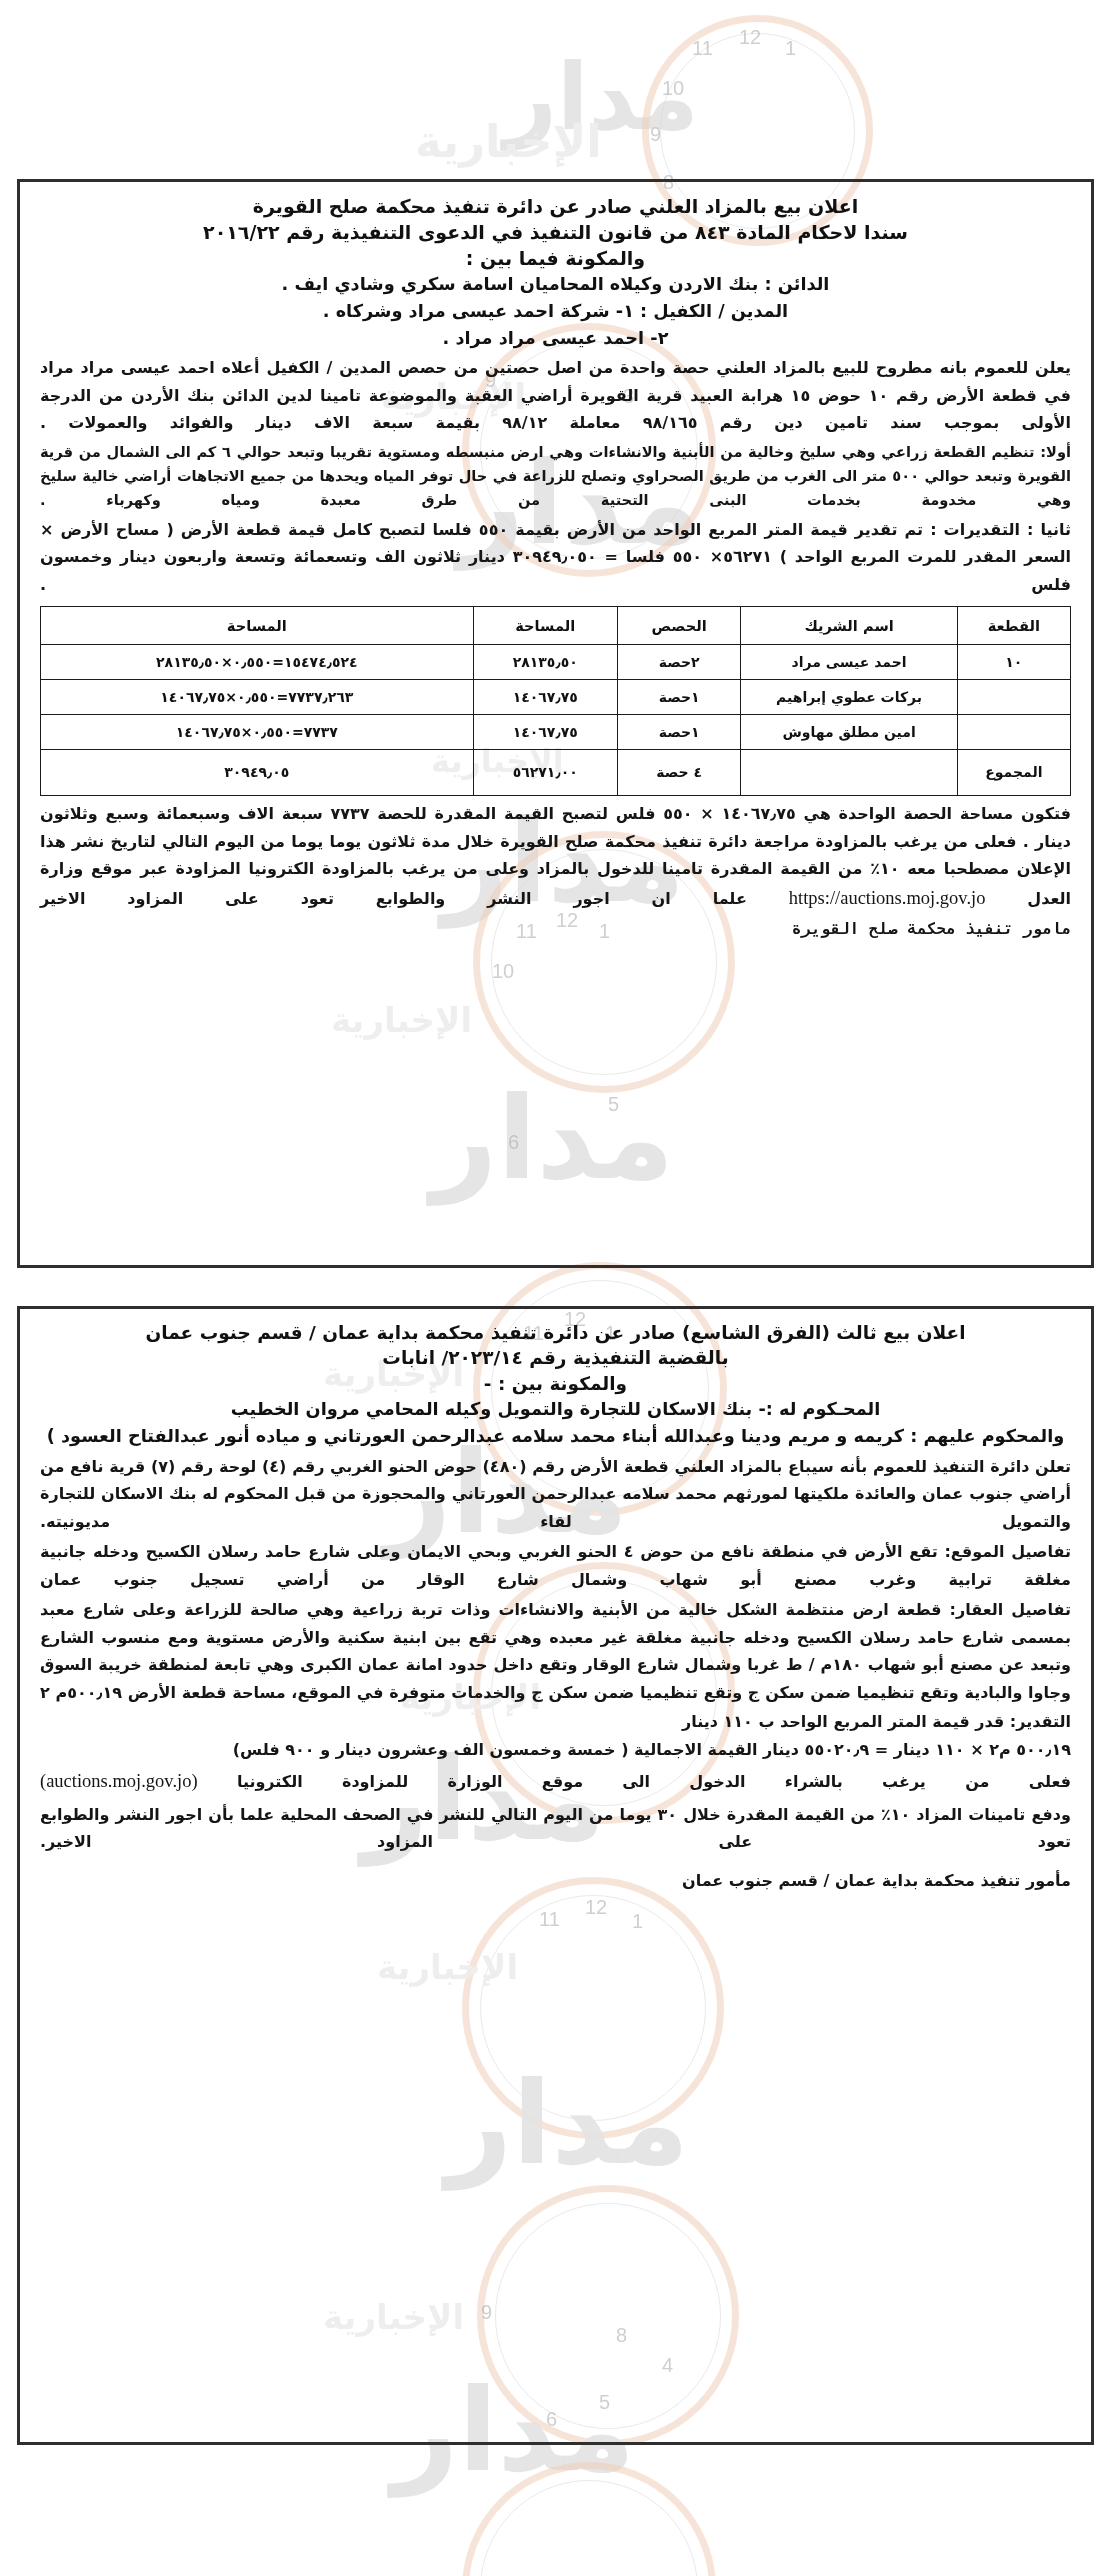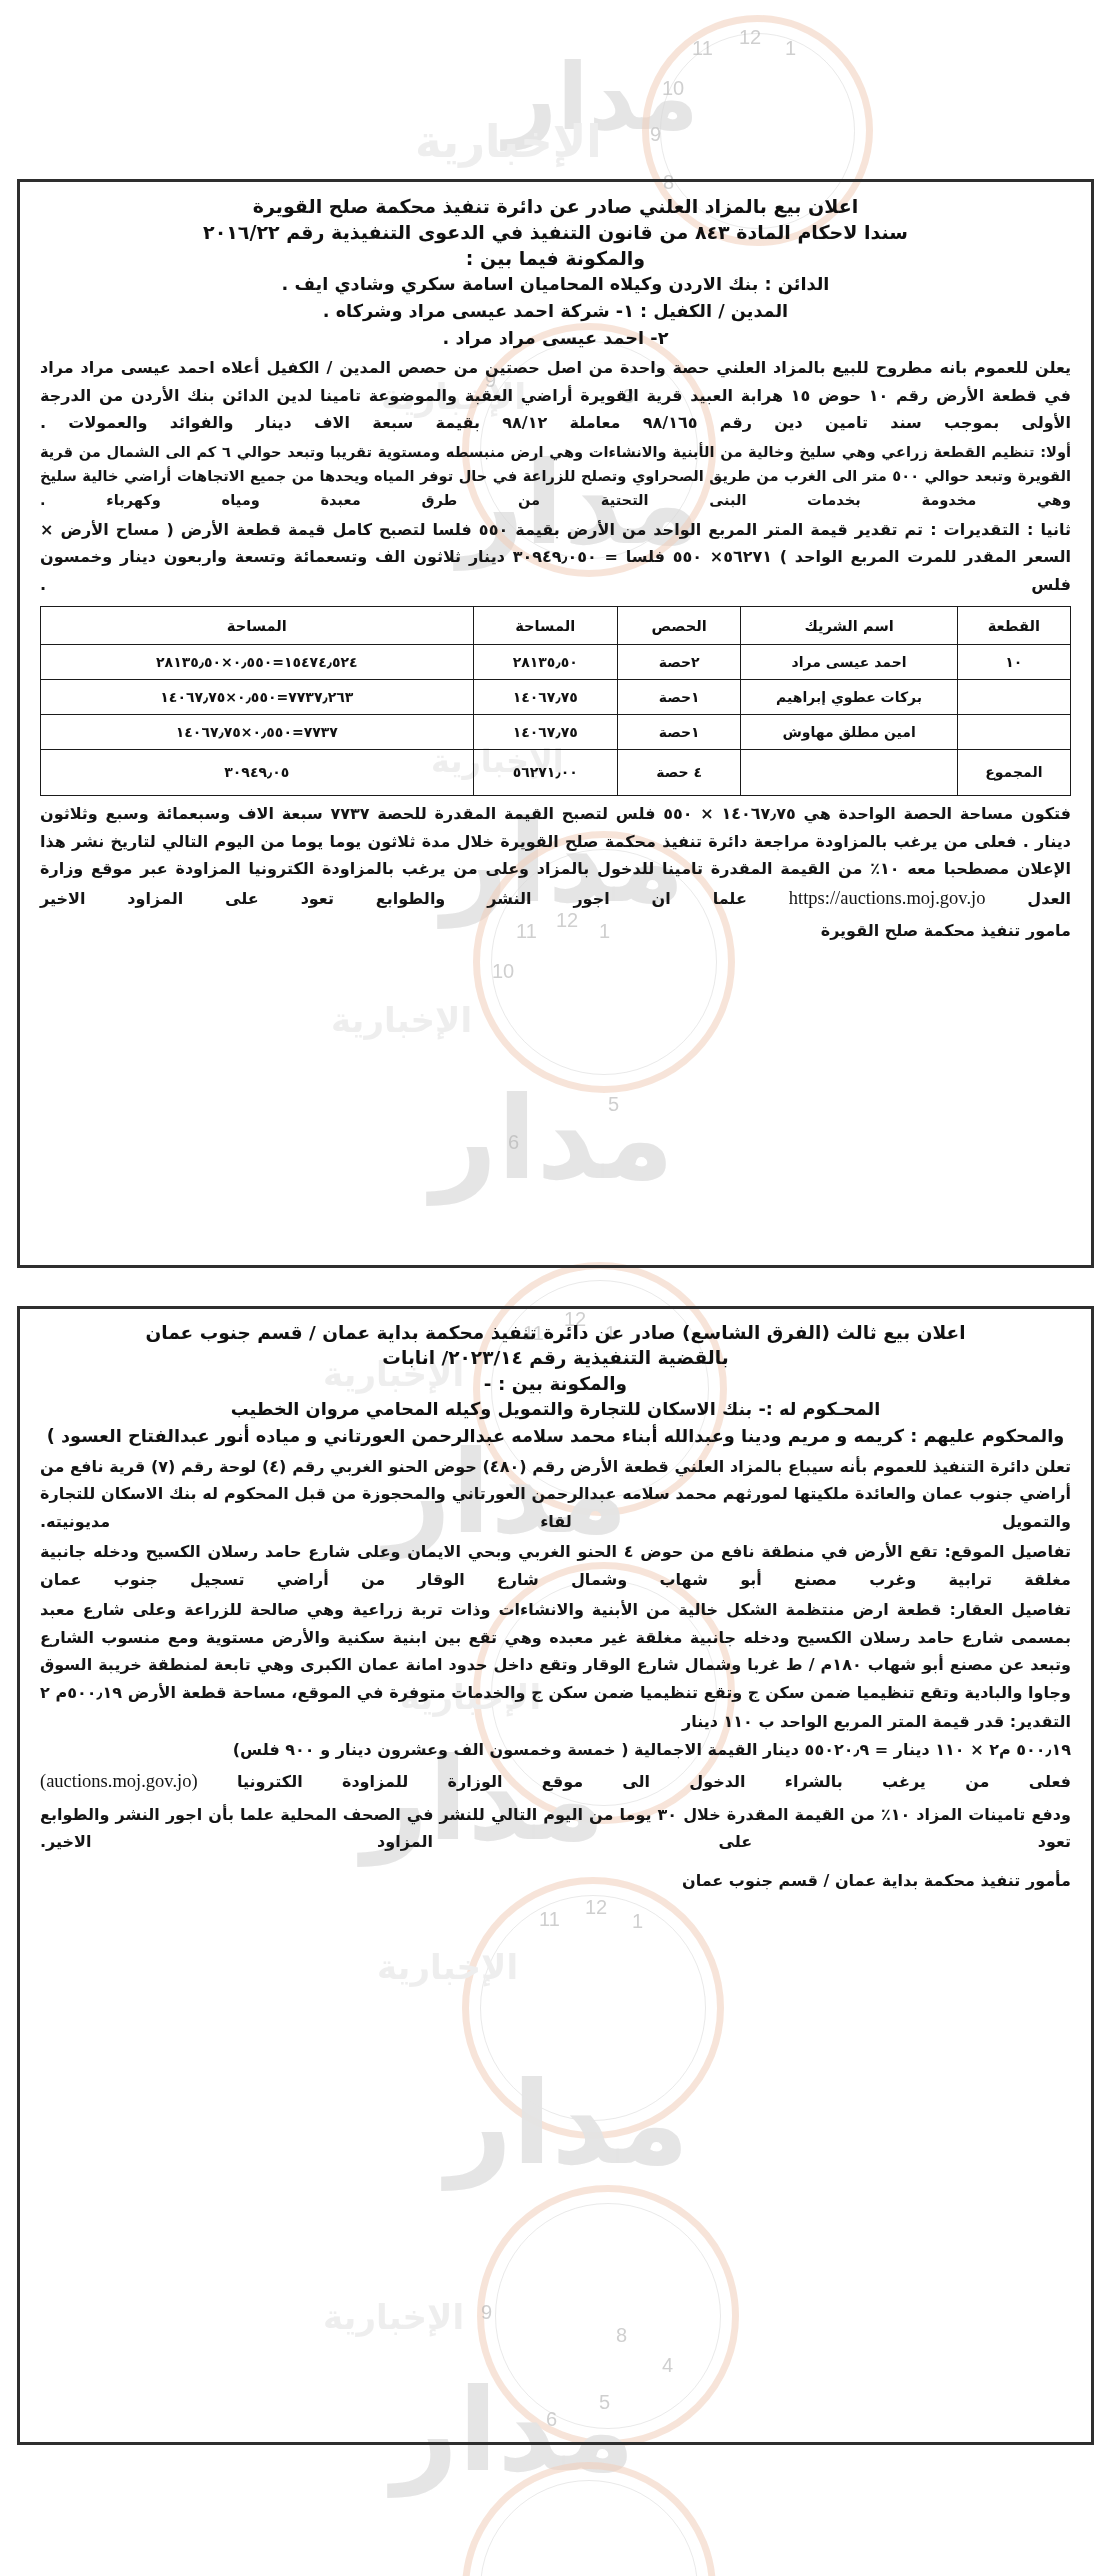--- a/index.html
+++ b/index.html
@@ -286,21 +286,21 @@
           <td></td>
           <td>٤ حصة</td>
           <td>٥٦٢٧١٫٠٠</td>
           <td class="calc">٣٠٩٤٩٫٠٥</td>
         </tr>
       </tbody>
     </table>
 
     <div class="body-just"><span>فتكون مساحة الحصة الواحدة هي ١٤٠٦٧٫٧٥ × ٥٥٠ فلس لتصبح القيمة المقدرة للحصة  ٧٧٣٧ سبعة الاف وسبعمائة وسبع وثلاثون دينار . فعلى من يرغب بالمزاودة مراجعة دائرة تنفيذ  محكمة صلح القويرة خلال مدة ثلاثون يوما  يوما   من اليوم التالي لتاريخ نشر هذا الإعلان مصطحبا معه ١٠٪   من القيمة المقدرة  تامينا  للدخول  بالمزاد  وعلى  من يرغب بالمزاودة  الكترونيا المزاودة عبر موقع وزارة العدل</span> <span class="url-latin">https://auctions.moj.gov.jo</span> <span>علما ان اجور النشر  والطوابع تعود على المزاود الاخير</span></div>
 
-    <div class="body-plain" style="text-align:right;">مامور تنفيذ محكمة صلح القويرة</div>
+    <div class="body-plain" style="text-align:right;font-family:Liberation Mono, monospace;">مامور تنفيذ محكمة صلح القويرة</div>
   </section>
 
   <section class="ad-box" id="ad-2">
     <div class="ttl ttl-2">اعلان بيع ثالث (الفرق الشاسع) صادر عن دائرة تنفيذ محكمة بداية عمان / قسم جنوب عمان</div>
     <div class="ttl ttl-2">بالقضية التنفيذية رقم ٢٠٢٣/١٤/ انابات</div>
     <div class="ttl ttl-2">والمكونة بين : -</div>
 
     <div class="party">المحـكوم له :- بنك الاسكان للتجارة والتمويل وكيله المحامي مروان الخطيب</div>
     <div class="party">والمحكوم عليهم : كريمه و مريم ودينا وعبدالله أبناء محمد سلامه عبدالرحمن العورتاني و مياده أنور عبدالفتاح العسود )</div>
 

